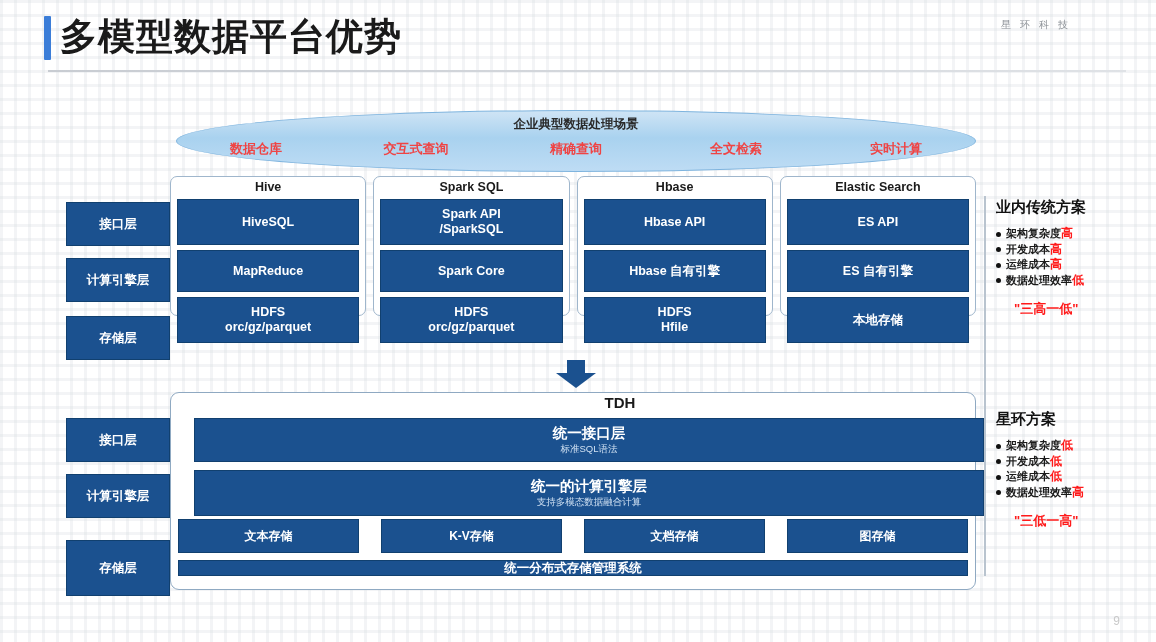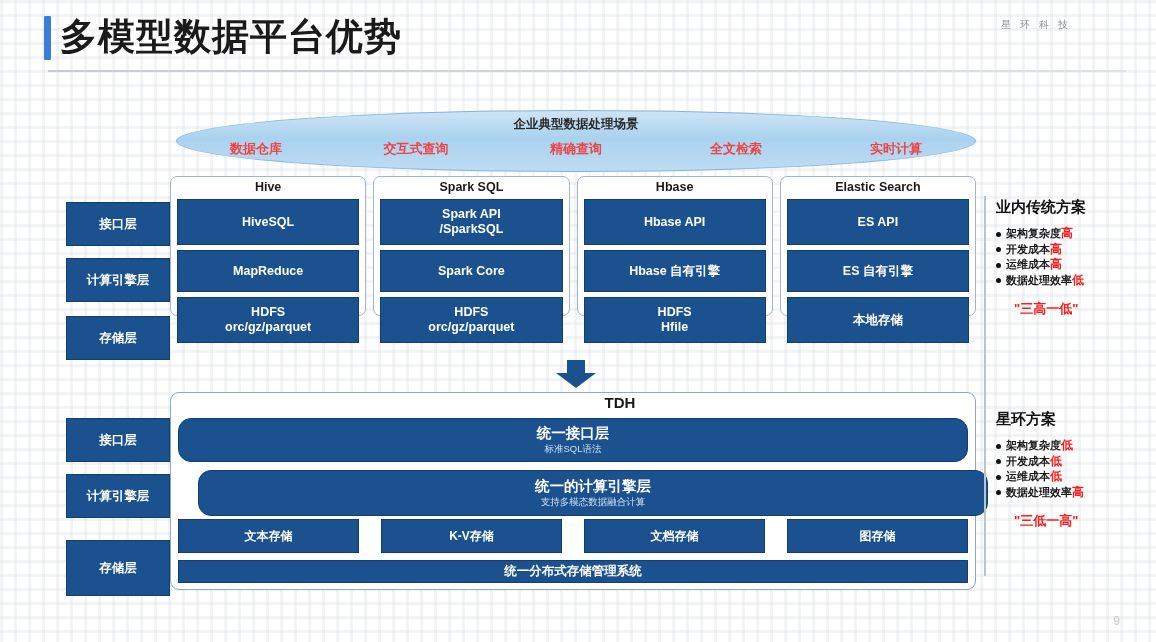--- a/index.html
+++ b/index.html
@@ -119,29 +119,29 @@
   
   .tdh-box {
     position:absolute; left:170px; top:392px; width:806px; height:198px;
     border:1.5px solid #8fa9c2; border-radius:9px; background:#ffffff;
   }
   .tdh-label {
     position:absolute; left:170px; top:394px; width:806px;
     text-align:center; font-size:15px; font-weight:bold; color:#1a1a1a;margin-left:47px;
   }
   .tdh-band {
-    position:absolute; left:178px; width:790px;
-    flex-direction:column; gap:1px;border-radius:13px;
+    position:absolute; left:194px; width:790px;
+    flex-direction:column; gap:1px;
   }
   .band-main { font-size:14.5px; }
   .band-sub  { font-size:9.5px; font-weight:normal; color:#cfe0f2; }
 
   .store-row { position:absolute; left:178px; top:519px; width:790px; display:flex; gap:22px; }
   .store-cell { flex:1; height:34px; font-size:12px; }
-  .store-full { position:absolute; left:178px; top:560px; width:790px; height:23px; font-size:12.5px; }
+  .store-full { position:absolute; left:178px; top:560px; width:790px; height:16px; font-size:12.5px; }
 
   
   .ann { position:absolute; width:180px; }
   .ann-title { font-size:15px; font-weight:bold; color:#111; margin-bottom:9px; }
   .ann-list { list-style:none; }
   .ann-list li {
     font-size:11px; font-weight:bold; color:#1b1b1b;
     line-height:15.5px; white-space:nowrap;
   }
   .ann-list li .dot {
@@ -239,21 +239,21 @@
   <div class="bbox layer-label">接口层</div>
   <div class="bbox layer-label" style="margin-top:12px;">计算引擎层</div>
   <div class="bbox layer-label" style="margin-top:22px;height:56px;">存储层</div>
 </div>
 
 <div class="bbox tdh-band" style="top:418px;height:44px;">
   <span class="band-main">统一接口层</span>
   <span class="band-sub">标准SQL语法</span>
 </div>
 
-<div class="bbox tdh-band" style="top:470px;height:46px;margin-left:20px;">
+<div class="bbox tdh-band" style="top:470px;height:46px;">
   <span class="band-main">统一的计算引擎层</span>
   <span class="band-sub">支持多模态数据融合计算</span>
 </div>
 
 <div class="store-row">
   <div class="bbox store-cell">文本存储</div>
   <div class="bbox store-cell">K-V存储</div>
   <div class="bbox store-cell">文档存储</div>
   <div class="bbox store-cell">图存储</div>
 </div>

